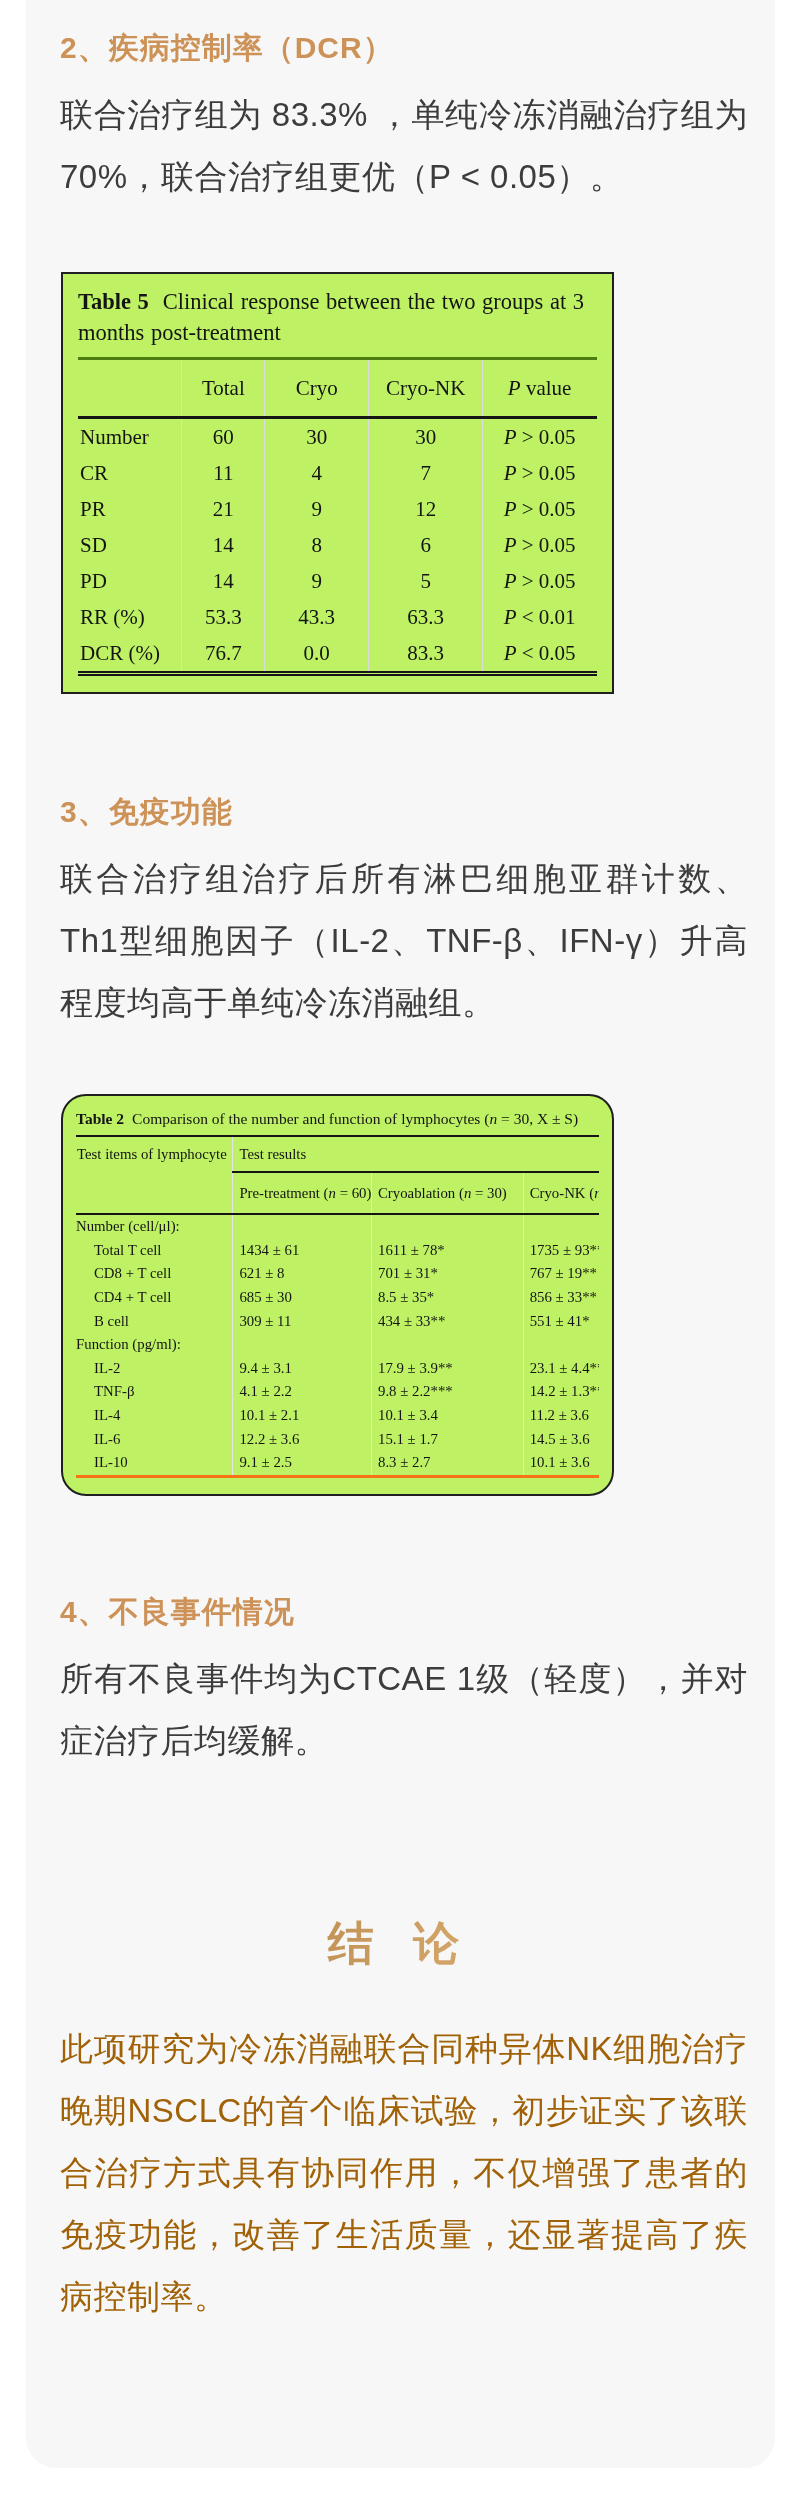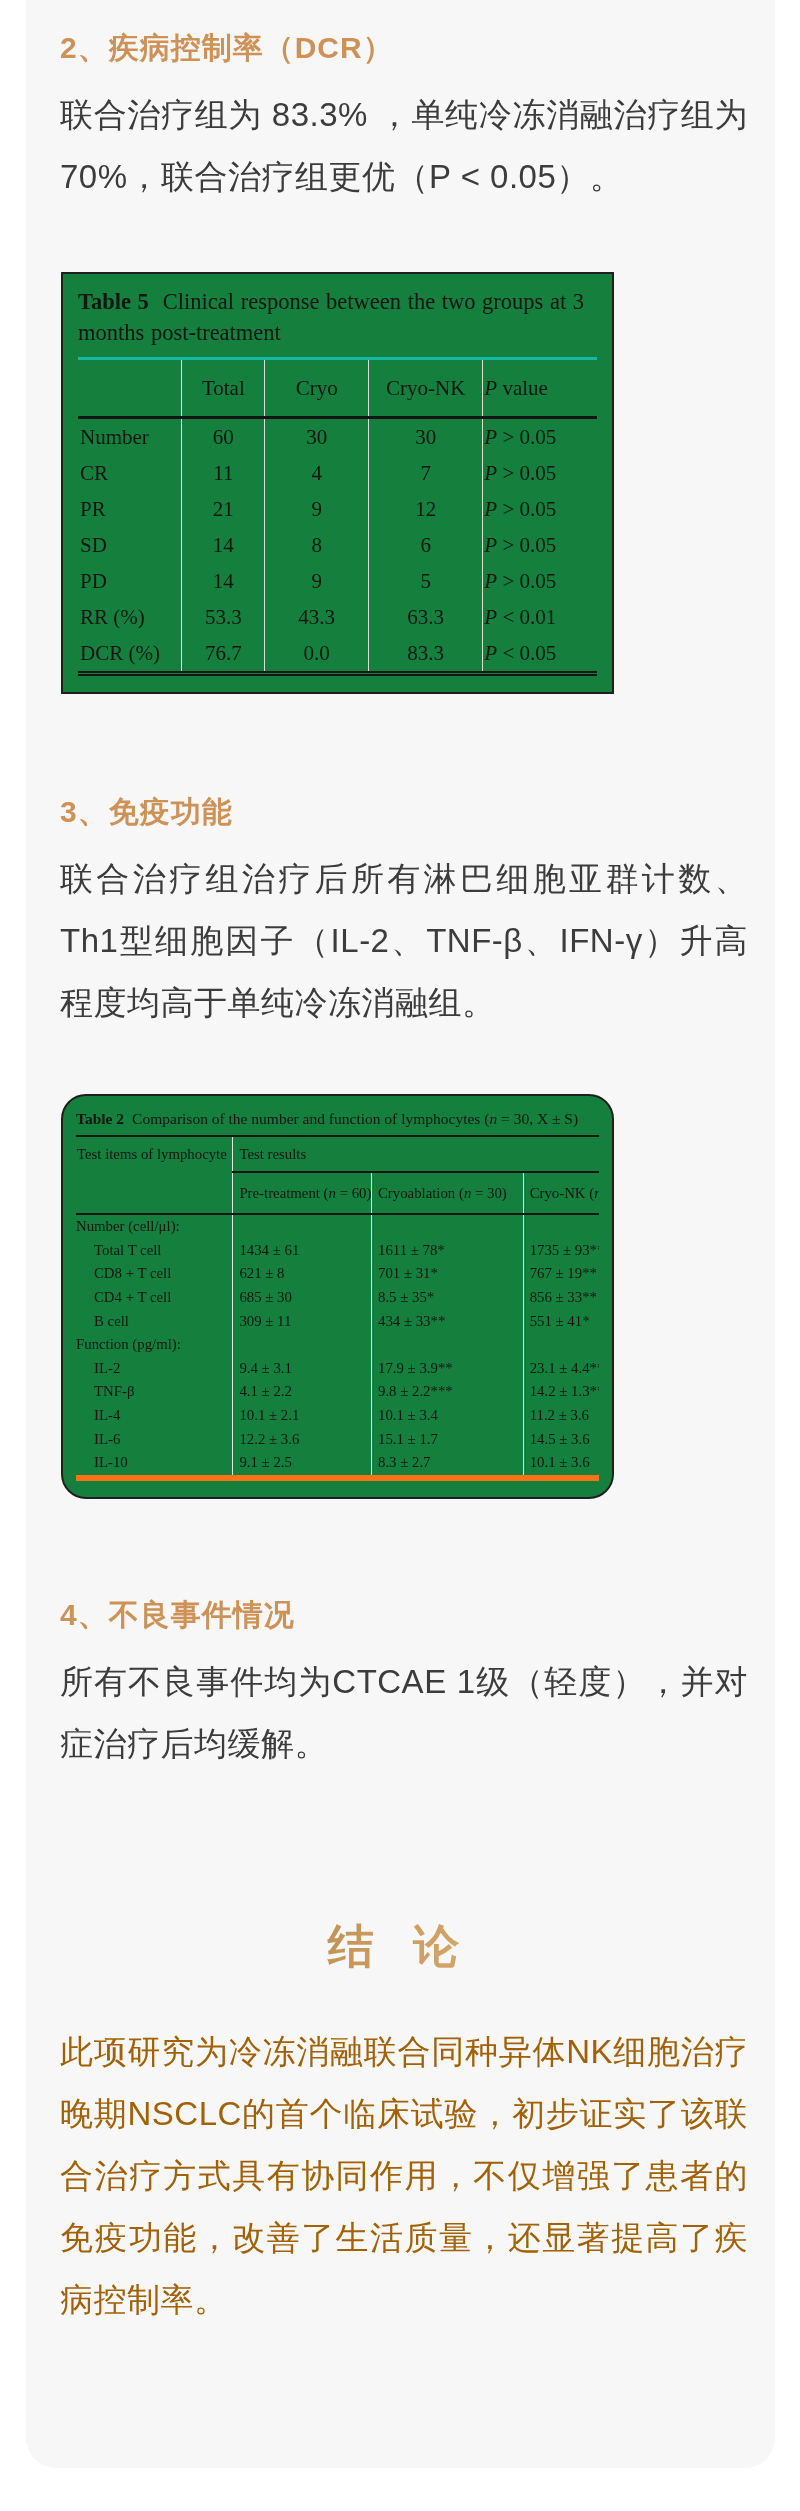--- a/index.html
+++ b/index.html
@@ -35,49 +35,49 @@
     margin: 14px 27px 0 34px;
     font-size: 33px;
     line-height: 62px;
     color: #3c3c3c;
     letter-spacing: 0.5px;
     text-align: justify;
   }
 
   
   .tbl {
-    background: #15803d;
+    background: #bef264;
     border: 2px solid #1f1f1f;
     margin-left: 35px;
     width: 553px;
     box-sizing: border-box;
     font-family: "Liberation Serif", "DejaVu Serif", serif;
     color: #141414;
   }
 
   
   #t5-box { margin-top: 64px; padding: 12px 15px 16px; }
   .t5-title {
     font-size: 22.5px;
     line-height: 31px;
     margin-bottom: 9px;
     word-spacing: 1px;
   }
   .t5-title b { padding-right: 14px; }
   #t5 { width: 100%; border-collapse: collapse; font-size: 21px; }
-  #t5 thead tr { border-top: 3px solid #14b8a6; border-bottom: 3px solid #151515; }
+  #t5 thead tr { border-top: 3px solid #4d7c0f; border-bottom: 3px solid #151515; }
   #t5 thead th { font-weight: 400; height: 54px; vertical-align: middle; }
   #t5 tbody { border-bottom: 5px double #151515; margin-left: 36px; }
   #t5 td { height: 34px; vertical-align: middle; }
   #t5 th + th, #t5 td + td { border-left: 1px solid #dcdcdc; }
   #t5 th:nth-child(1), #t5 td:nth-child(1) { width: 20%; text-align: left; padding-left: 2px; }
   #t5 th:nth-child(2), #t5 td:nth-child(2) { width: 16%; text-align: center; }
   #t5 th:nth-child(3), #t5 td:nth-child(3) { width: 20%; text-align: center; }
   #t5 th:nth-child(4), #t5 td:nth-child(4) { width: 22%; text-align: center; }
-  #t5 th:nth-child(5), #t5 td:nth-child(5) { width: 22%; text-align: left; padding-right: 2px; }
+  #t5 th:nth-child(5), #t5 td:nth-child(5) { width: 22%; text-align: center; padding-right: 2px; }
 
   
   #t2-box { margin-top: 60px; padding: 10px 13px 16px; font-size: 14.8px; }
   .t2-title {
     font-size: 15.5px;
     line-height: 25px;
     padding-bottom: 4px;
     border-bottom: 2px solid #151515;
   }
   .t2-title b { padding-right: 8px; }
@@ -85,21 +85,21 @@
   #t2 col.c1 { width: 30%; }
   #t2 col.c2 { width: 26.5%; }
   #t2 col.c3 { width: 29%; }
   #t2 col.c4 { width: 14.5%; }
   #t2 td { text-align: left; vertical-align: middle; white-space: nowrap; overflow: hidden; }
   #t2 thead tr.h1 td { height: 32px; }
   #t2 thead tr.h1 td.results-span { border-bottom: 2px solid #151515; }
   #t2 thead tr.h2 td { height: 38px; }
   #t2 thead { border-bottom: 2px solid #151515; }
   #t2 tbody td { height: 21.6px; }
-  #t2 tbody { border-bottom: 6px solid #f97316; }
+  #t2 tbody { border-bottom: 3px solid #f97316; }
   #t2 td + td { border-left: 1px solid #e4e4e4; padding-left: 6px; }
   #t2 tbody tr.item td:first-child { padding-left: 18px; }
   #t2 tbody tr.group td:first-child { padding-left: 0; }
 
   
   .conclusion-heading {
     margin-top: 142px;
     text-align: center;
     font-family: "Liberation Serif", "DejaVu Serif", serif;
     font-weight: 700;

